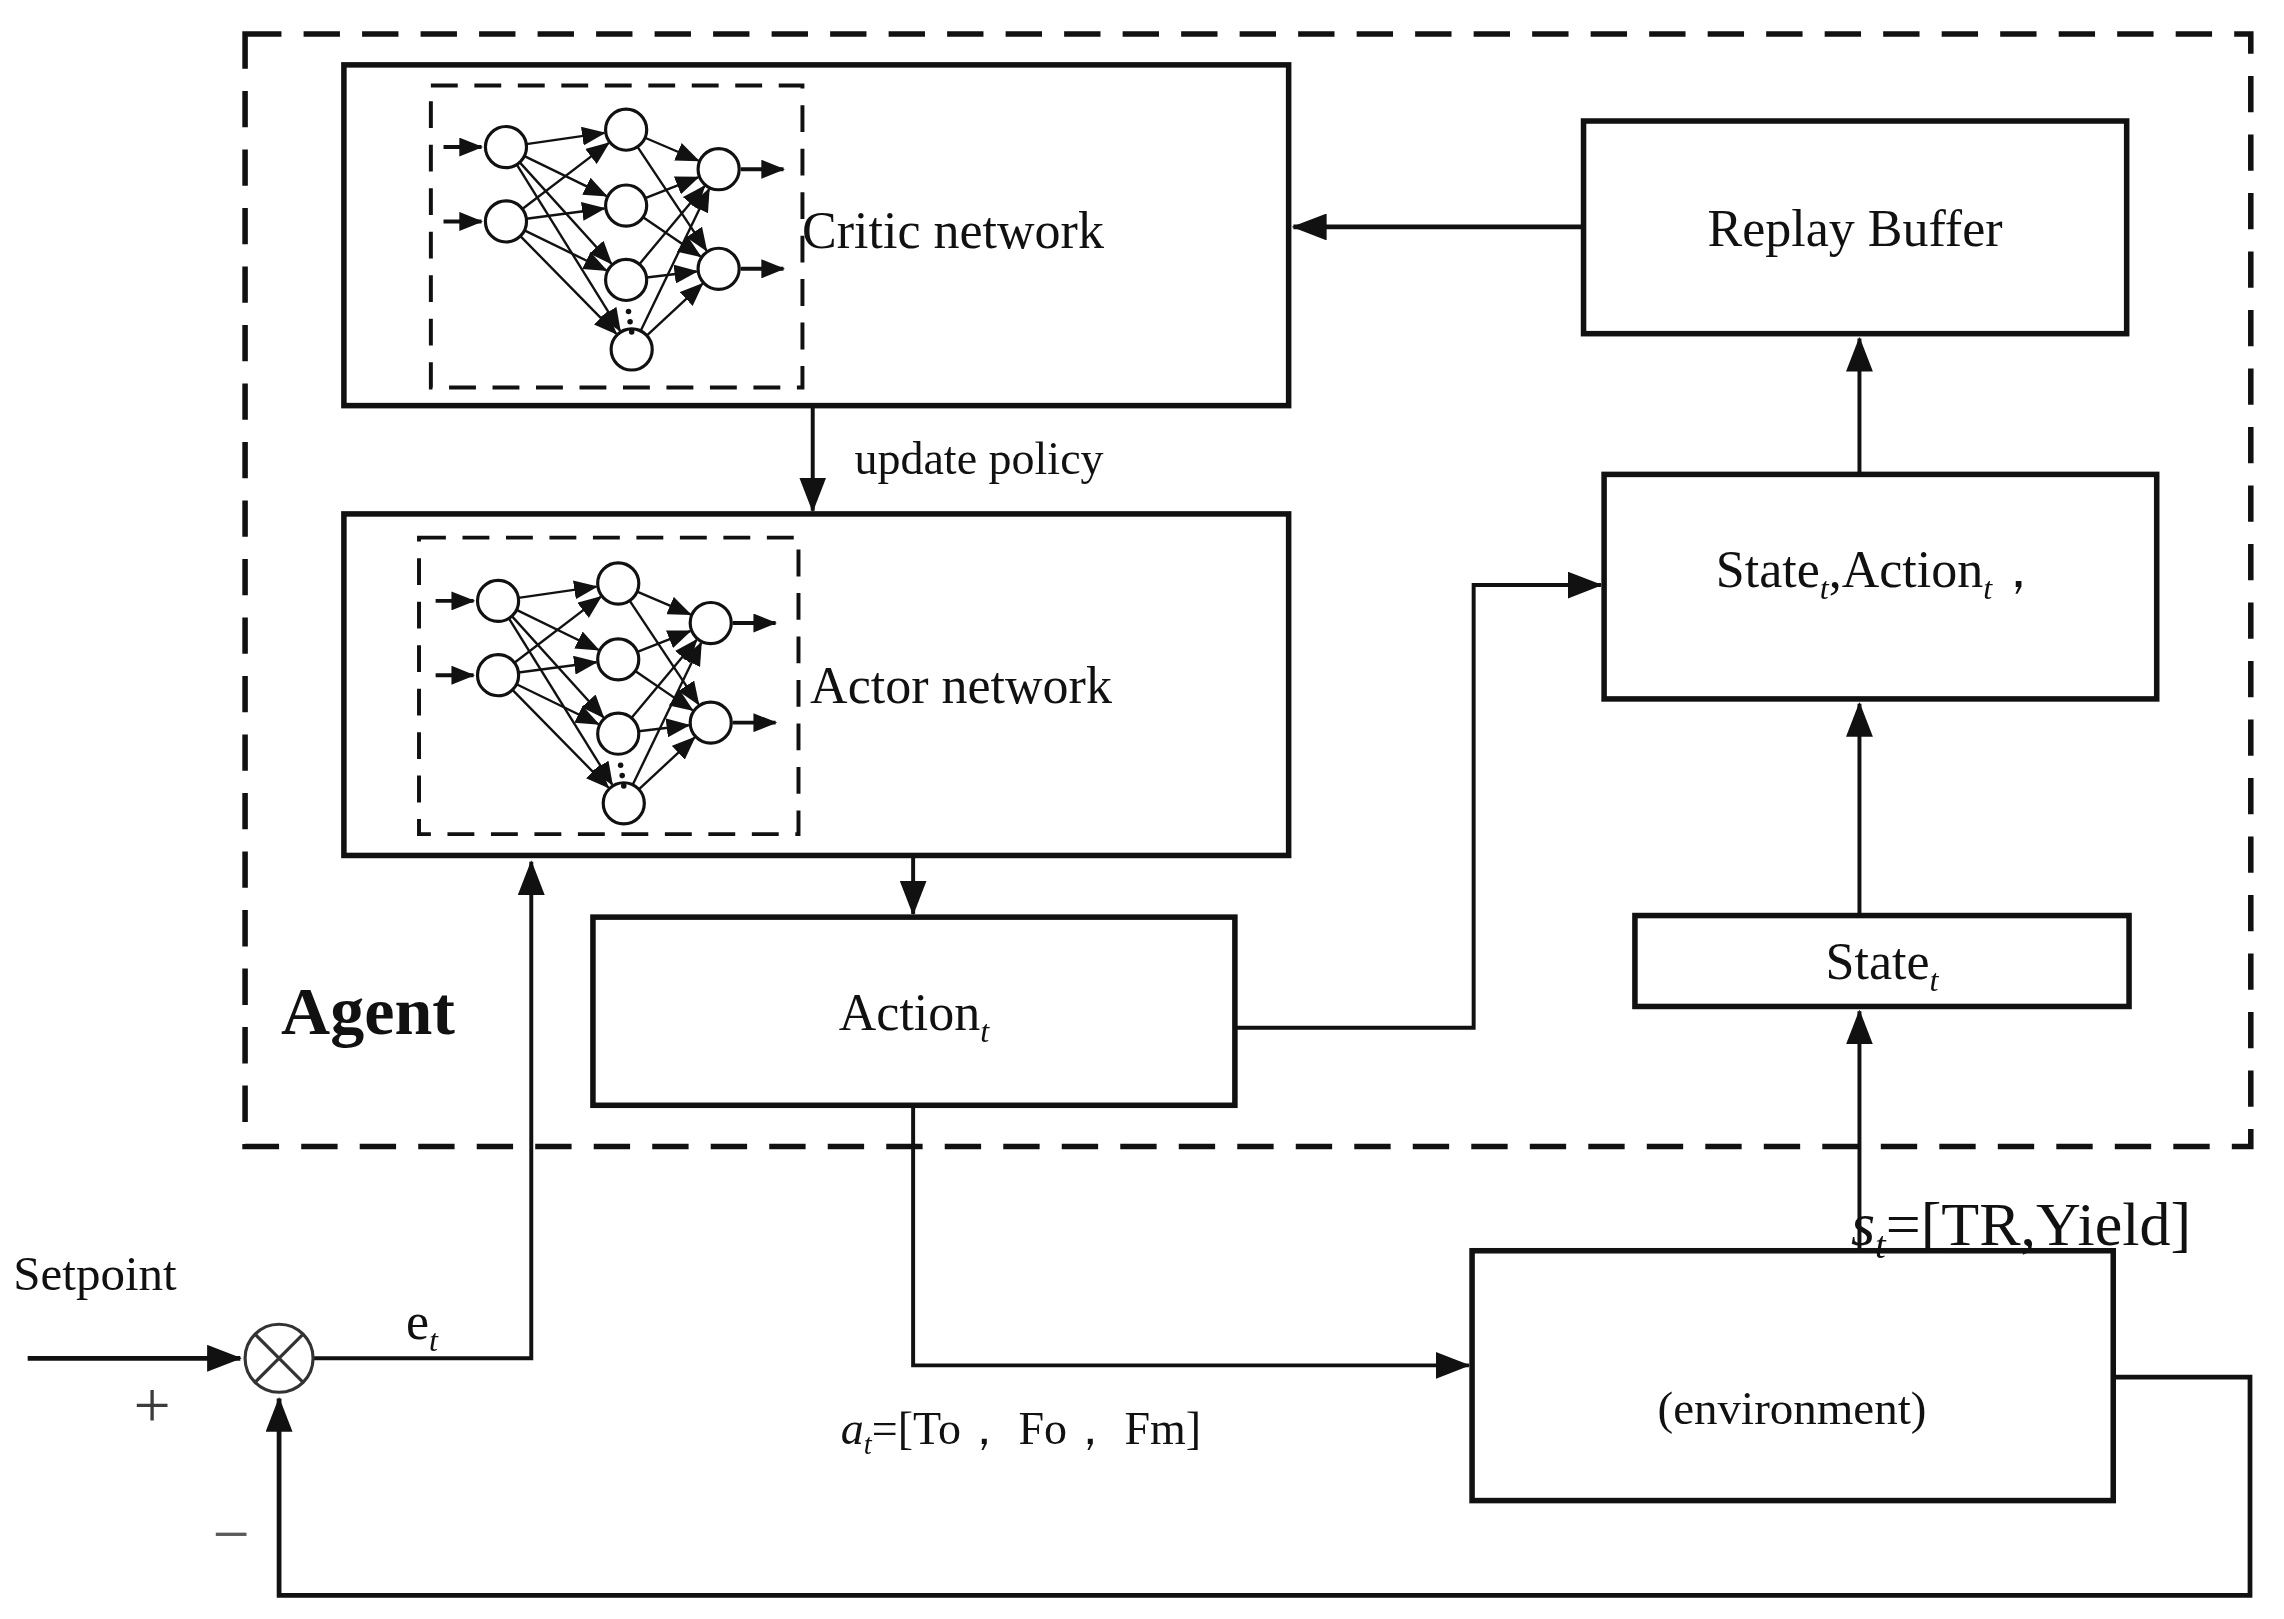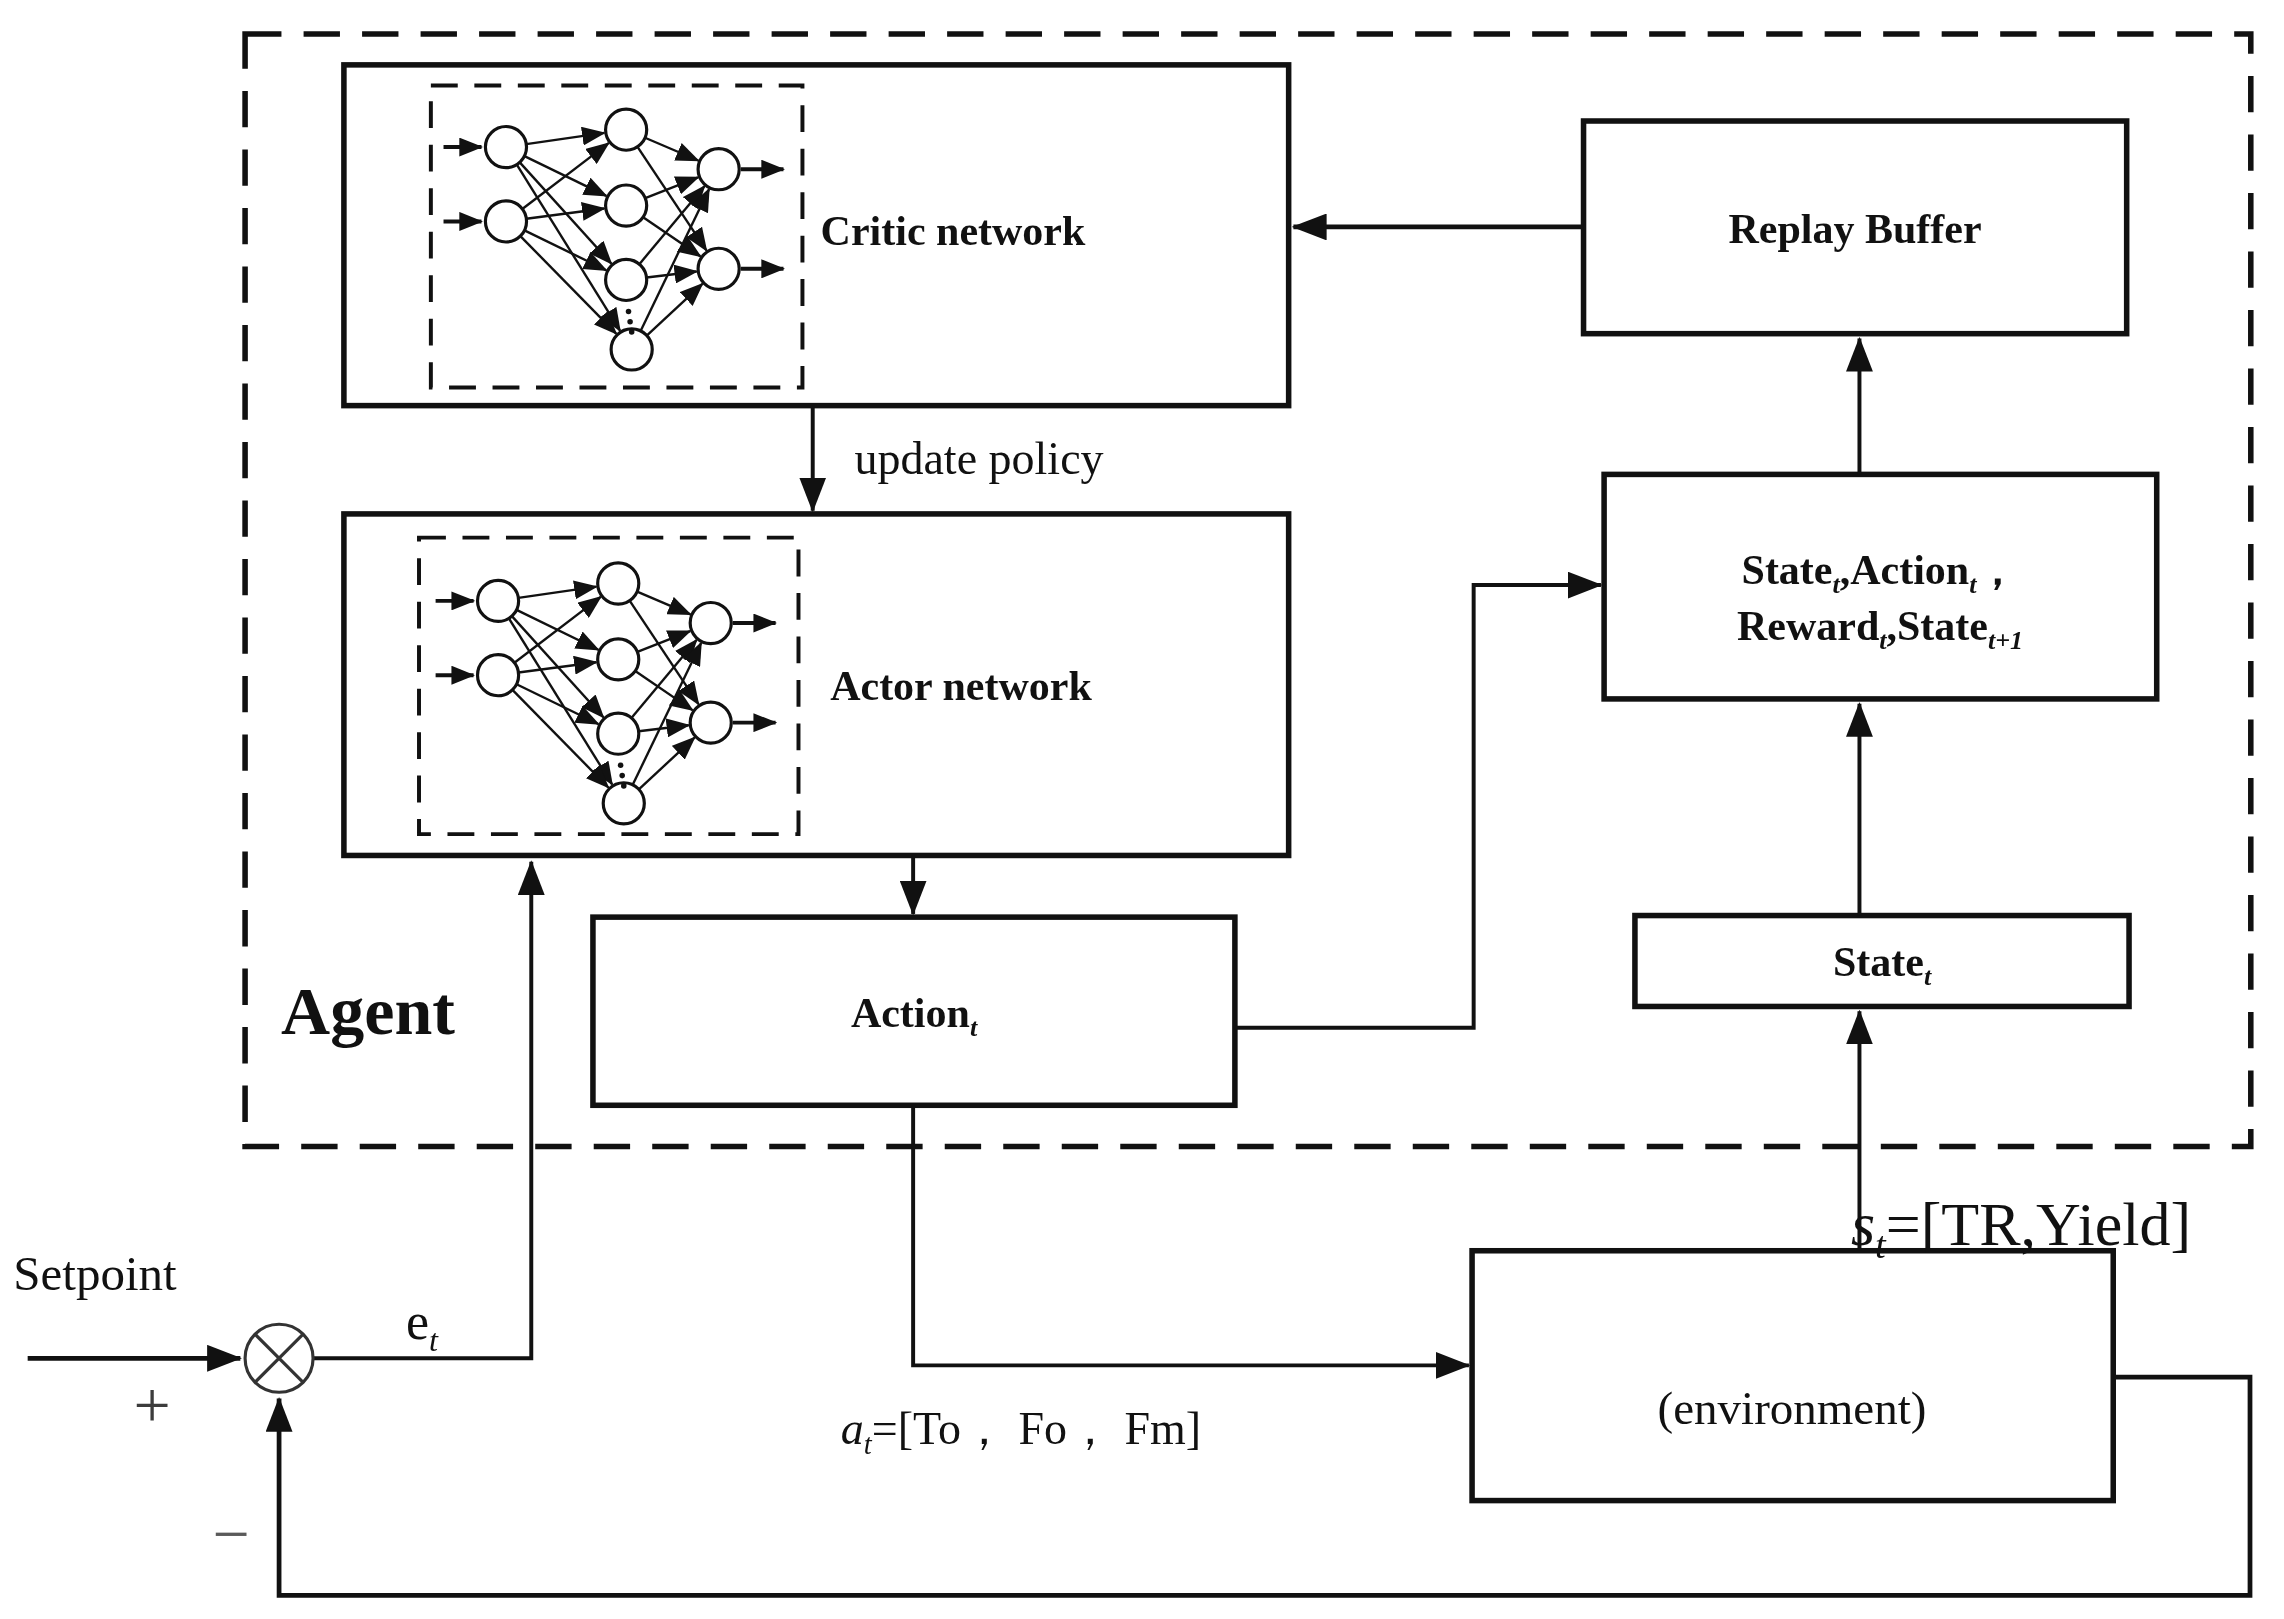--- a/index.html
+++ b/index.html
@@ -2,21 +2,21 @@
 <html style="font-size:12.6px"><head>
 <meta charset="utf-8">
 <title>Diagram</title>
 <style>
   html,body{margin:0;padding:0;background:#ffffff;}
   .stage{position:relative;width:2284px;height:1620px;background:#ffffff;overflow:hidden;
          font-family:"Liberation Serif",serif;color:#111;}
   svg{position:absolute;left:0;top:0;}
   .lbl{position:absolute;transform:translate(-50%,-50%);white-space:nowrap;
        font-family:"Liberation Serif",serif;color:#111;line-height:1.1;}
-  .fs-box{font-size:42px;font-weight:bold;}
+  .fs-box{font-size:52px;}
   .it{font-style:italic;}
   sub{font-size:0.62em;line-height:0;}
   .agent-lbl{font-size:68px;font-weight:bold;margin-top:16px;}
   .sign{font-family:"Liberation Serif",serif;}
 </style>
 </head>
 <body>
 
 <div class="stage">
 
@@ -130,21 +130,20 @@
   </svg>
 
   <div class="lbl agent-lbl" style="left:368px;top:995px;">Agent</div>
 
   <div class="lbl fs-box" style="left:953px;top:231px;">Critic network</div>
   <div class="lbl fs-box" style="left:1855px;top:229px;">Replay Buffer</div>
   <div class="lbl fs-box" style="left:961px;top:686px;">Actor network</div>
   <div class="lbl fs-box" style="left:914px;top:1013px;"><span>Action</span><sub class="it">t</sub></div>
 
   <div class="lbl fs-box" style="left:1880px;top:570px;"><span>State</span><sub class="it">t</sub><span>,Action</span><sub class="it">t</sub><span>，</span></div>
-  <div class="lbl fs-box" style="left:1880px;top:626px;"><span>Reward</span><sub class="it">t</sub><span>,State</span><sub class="it">t+1</sub></div>
 
   <div class="lbl fs-box" style="left:1882px;top:962px;"><span>State</span><sub class="it">t</sub></div>
 
   <div class="lbl" style="left:1792px;top:1409px;font-size:47px;">(environment)</div>
 
   <div class="lbl" style="left:979px;top:459px;font-size:46px;">update policy</div>
 
   <div class="lbl" style="left:95px;top:1274px;font-size:49px;">Setpoint</div>
   <div class="lbl sign" style="left:152px;top:1405px;font-size:66px;color:#3c3c3c;">+</div>
   <div class="lbl sign" style="left:231px;top:1534px;font-size:66px;color:#5a5a5a;">−</div>

